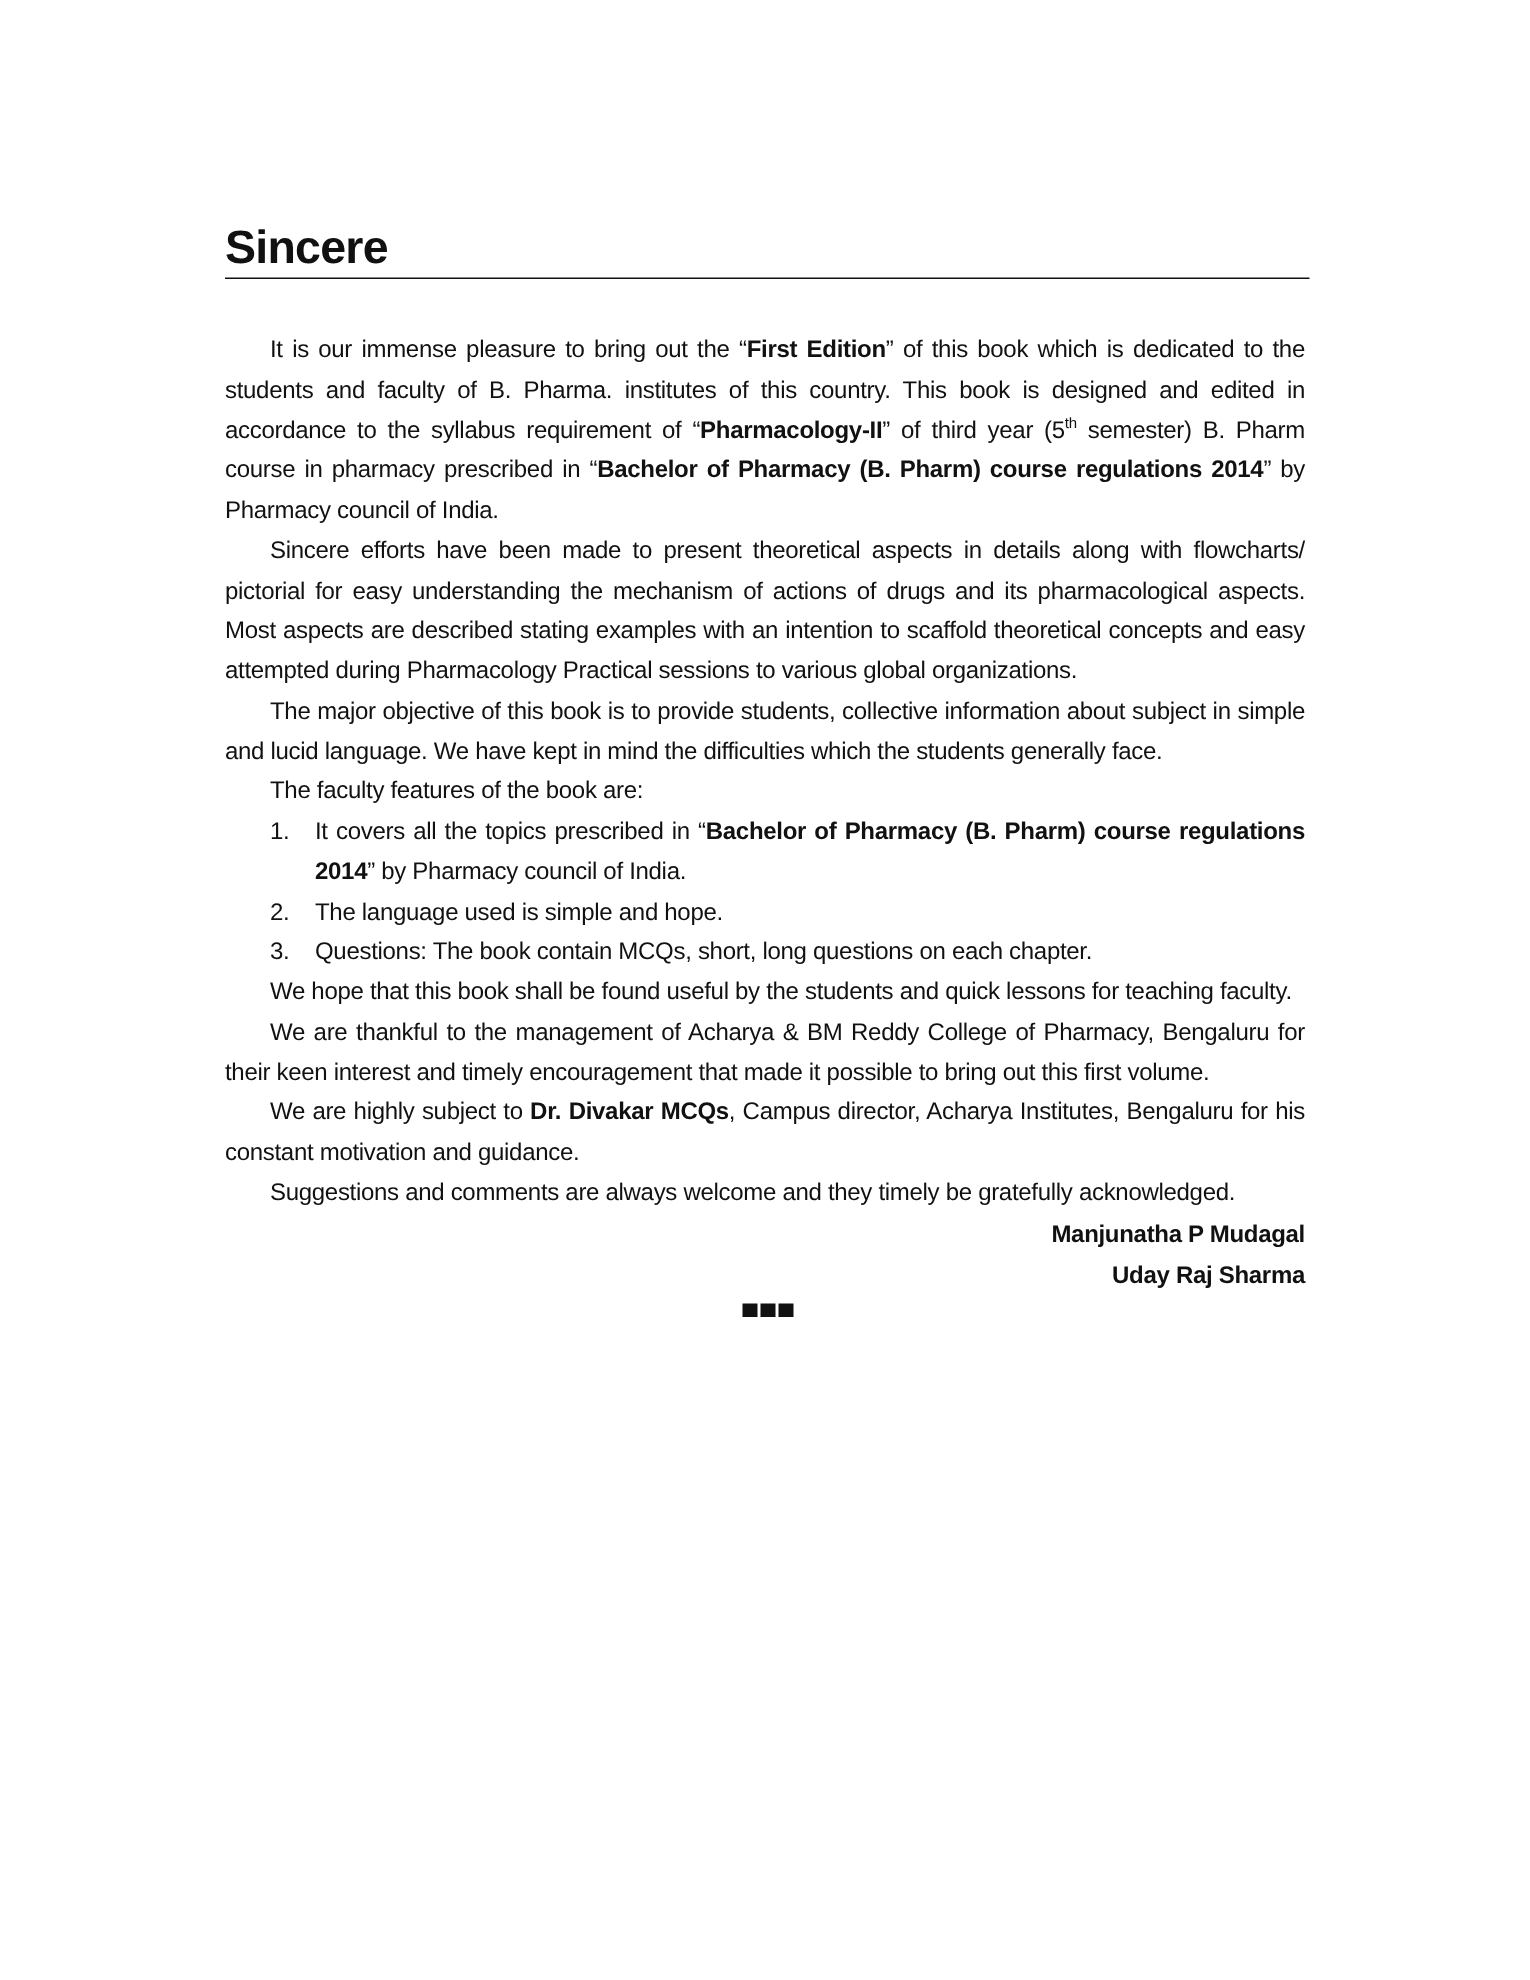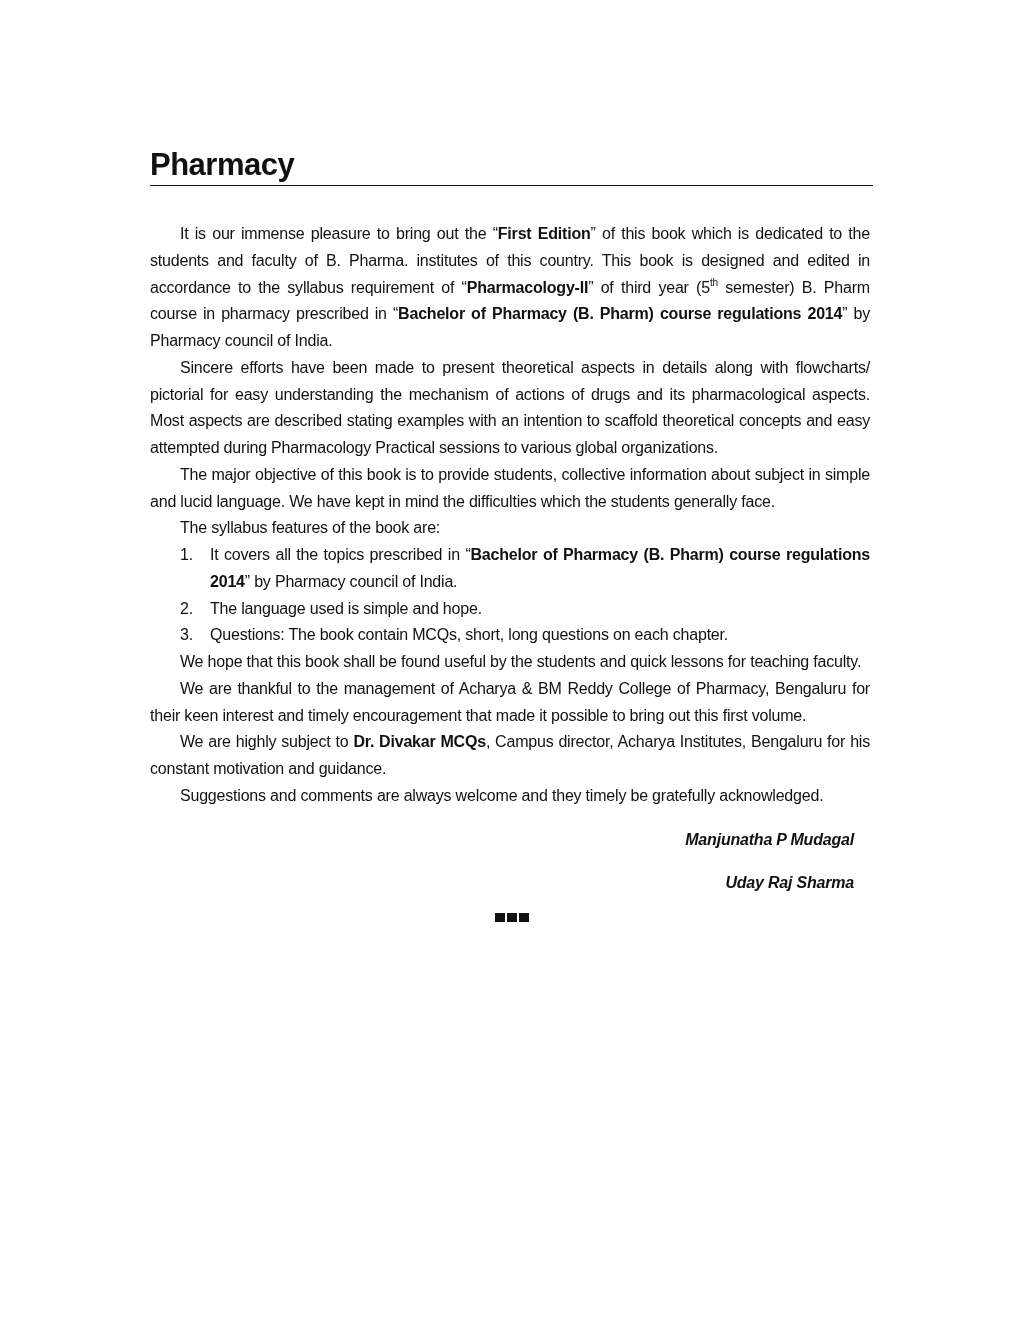--- a/index.html
+++ b/index.html
@@ -71,53 +71,52 @@
       width: 30px;
       flex: 0 0 30px;
     }
     .list-text {
       flex: 1;
       text-align: justify;
     }
     .sign {
       text-align: right;
       font-weight: bold;
-      margin: 16px;
+      margin: 0;
       line-height: 27.5px;
-      font-style: italic;
     }
     .end-mark {
       display: flex;
       justify-content: center;
       gap: 2px;
       margin-top: 4px;
       margin-left: 4px;
     }
     .end-mark span {
       display: inline-block;
       width: 10px;
       height: 9px;
       background: #111111;
     }
   </style>
 </head>
 <body>
 
 <div class="page">
-  <h1 class="title">Pharmacy</h1>
+  <h1 class="title">Sincere</h1>
   <div class="title-rule"></div>
 
   <div class="body">
     <div id="intro-paras">
         <p class="para"><span>It is our immense pleasure to bring out the “</span><b>First Edition</b><span>” of this book which is dedicated to the students and faculty of B. Pharma. institutes of this country. This book is designed and edited in accordance to the syllabus requirement of “</span><b>Pharmacology-II</b><span>” of third year (5</span><sup>th</sup><span> semester) B. Pharm course in pharmacy prescribed in “</span><b>Bachelor of Pharmacy (B. Pharm) course regulations 2014</b><span>” by Pharmacy council of India.</span></p>
         <p class="para"><span>Sincere efforts have been made to present theoretical aspects in details along with flowcharts/ pictorial for easy understanding the mechanism of actions of drugs and its pharmacological aspects. Most aspects are described stating examples with an intention to scaffold theoretical concepts and easy attempted during Pharmacology Practical sessions to various global organizations.</span></p>
         <p class="para"><span>The major objective of this book is to provide students, collective information about subject in simple and lucid language. We have kept in mind the difficulties which the students generally face.</span></p>
       </div>
 
-    <p class="lead">The syllabus features of the book are:</p>
+    <p class="lead">The faculty features of the book are:</p>
     <ul class="list" id="features-list">
         <li class="list-item">
           <span class="list-num">1.</span>
           <span class="list-text"><span>It covers all the topics prescribed in “</span><b>Bachelor of Pharmacy (B. Pharm) course regulations 2014</b><span>” by Pharmacy council of India.</span></span>
         </li>
         <li class="list-item">
           <span class="list-num">2.</span>
           <span class="list-text"><span>The language used is simple and hope.</span></span>
         </li>
         <li class="list-item">

